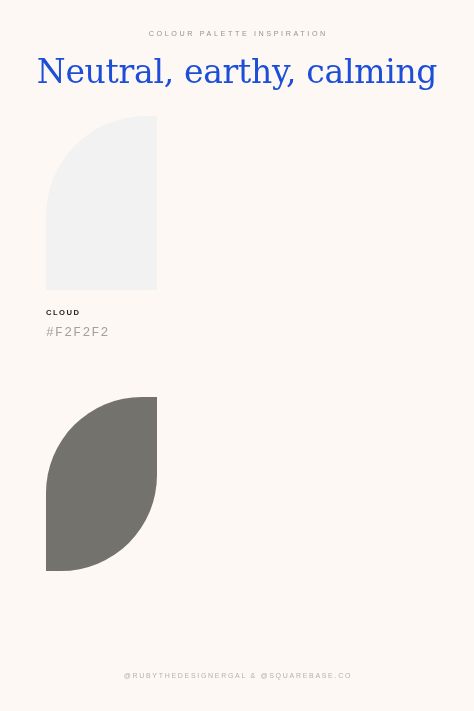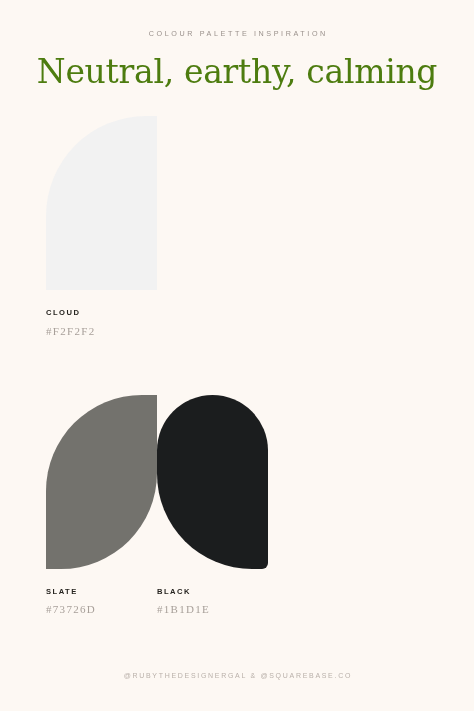--- a/index.html
+++ b/index.html
@@ -38,36 +38,37 @@
     text-transform: uppercase;
     font-weight: 400;
     line-height: 1;
     margin: 0;
     padding-left: 2.6px;
   }
   .title {
     font-family: "DejaVu Serif", "Liberation Serif", serif;
     font-size: 33px;
     font-weight: 400;
-    color: #4d7c0f;
+    color: #1d4ed8;
     letter-spacing: -0.3px;
     line-height: 1.08;
     margin: 17px 0 4px 0;
     white-space: nowrap;
   }
 
   
   .grid {
     position: absolute;
     left: 46px;
     top: 116px;
     width: 382px;
   }
   .row {
     display: flex;
+    justify-content: space-between;
     width: 382px;
   }
   .row-two {
     margin-top: 58px;
   }
   .cell {
     width: 111px;
   }
   .swatch {
     width: 111px;
@@ -102,22 +103,22 @@
     font-family: "Liberation Sans", sans-serif;
     font-size: 7.6px;
     font-weight: 700;
     letter-spacing: 1.5px;
     color: #26241f;
     text-transform: uppercase;
     line-height: 1;
     margin: 0;
   }
   .hex {
-    font-family: Liberation Serif, serif;
-    font-size: 11px;
+    font-family: Liberation Mono, monospace;
+    font-size: 13px;
     font-weight: 400;
     letter-spacing: 1.3px;
     color: #a79f99;
     text-transform: uppercase;
     line-height: 1;
     margin: 9px 0 0 0;
   }
 
   
   .footer {
@@ -162,33 +163,22 @@
 
 
 
     </div>
 
     <div class="row row-two">
 
 
       <div class="cell">
         <div class="swatch shape-leaf" style="background-color: rgb(115, 114, 109);"></div>
-        <div class="meta">
-          <p class="name">SLATE</p>
-          <p class="hex">#73726D</p>
-        </div>
       </div>
 
-      <div class="cell">
-        <div class="swatch shape-arch-top-bl" style="background-color: rgb(27, 29, 30);"></div>
-        <div class="meta">
-          <p class="name">BLACK</p>
-          <p class="hex">#1B1D1E</p>
-        </div>
-      </div>
 
     </div>
 
   </div>
 
   <div class="footer">
     <p class="footer-text">@RUBYTHEDESIGNERGAL &amp; @SQUAREBASE.CO</p>
   </div>
 
 </div>

